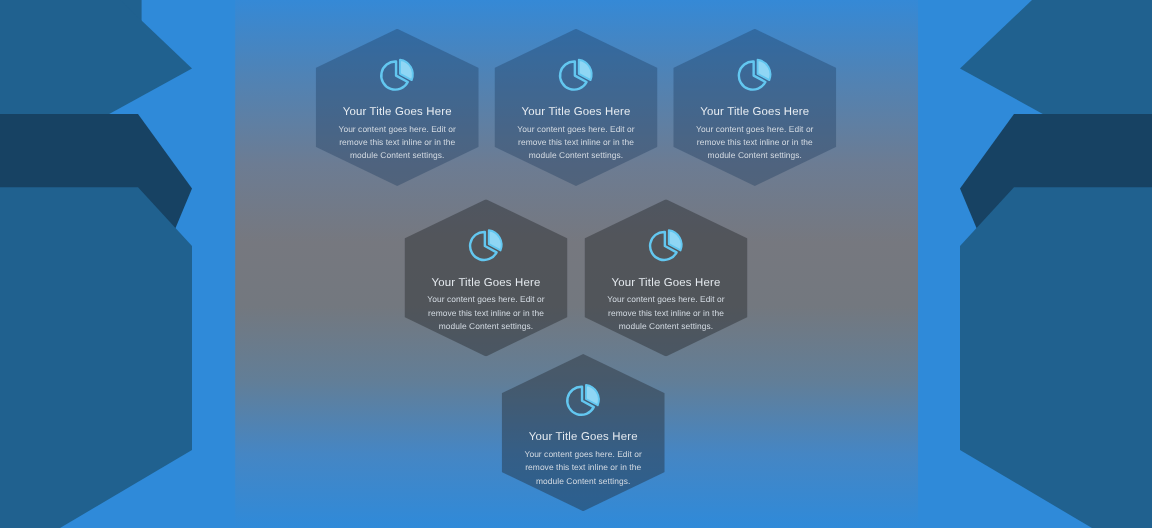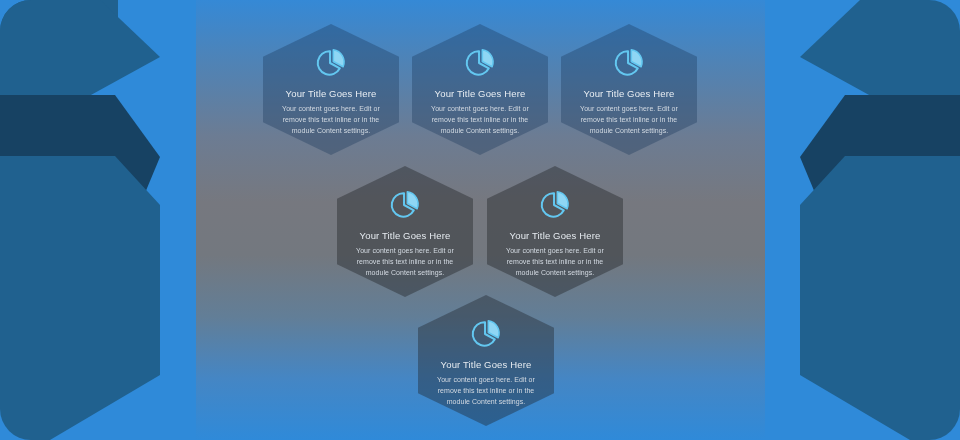--- a/index.html
+++ b/index.html
@@ -14,21 +14,20 @@
     font-family: "Liberation Sans", sans-serif;
   }
 
   
   .page {
     position: relative;
     width: 960px;
     height: 440px;
     overflow: hidden;
     background: #2f8ad9;
-    border-radius: 31px;
   }
 
   
   .deco-layer {
     position: absolute;
     inset: 0;
     pointer-events: none;
   }
 
   

